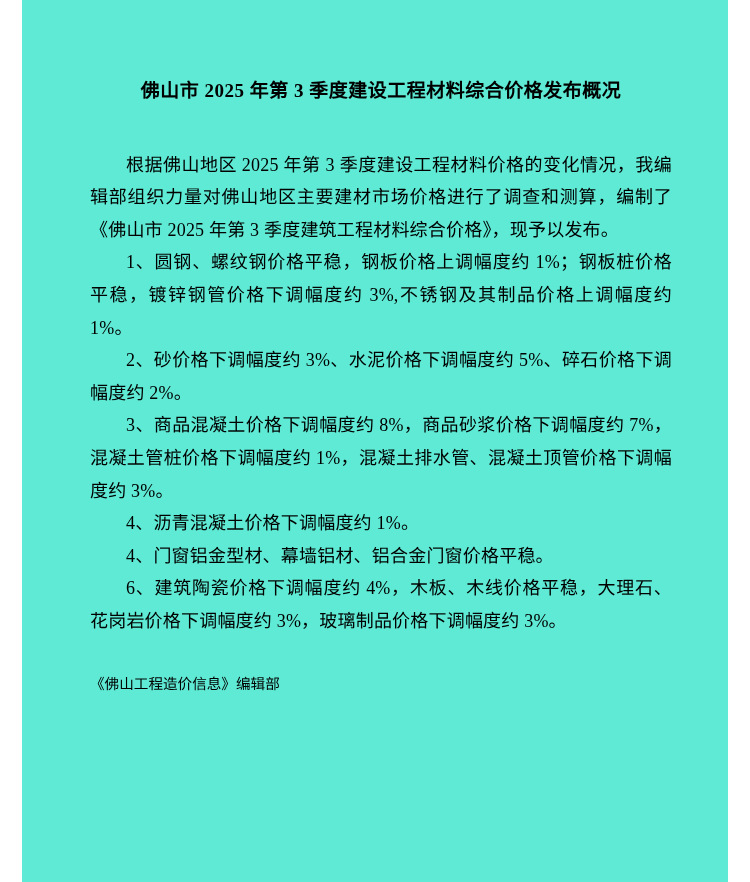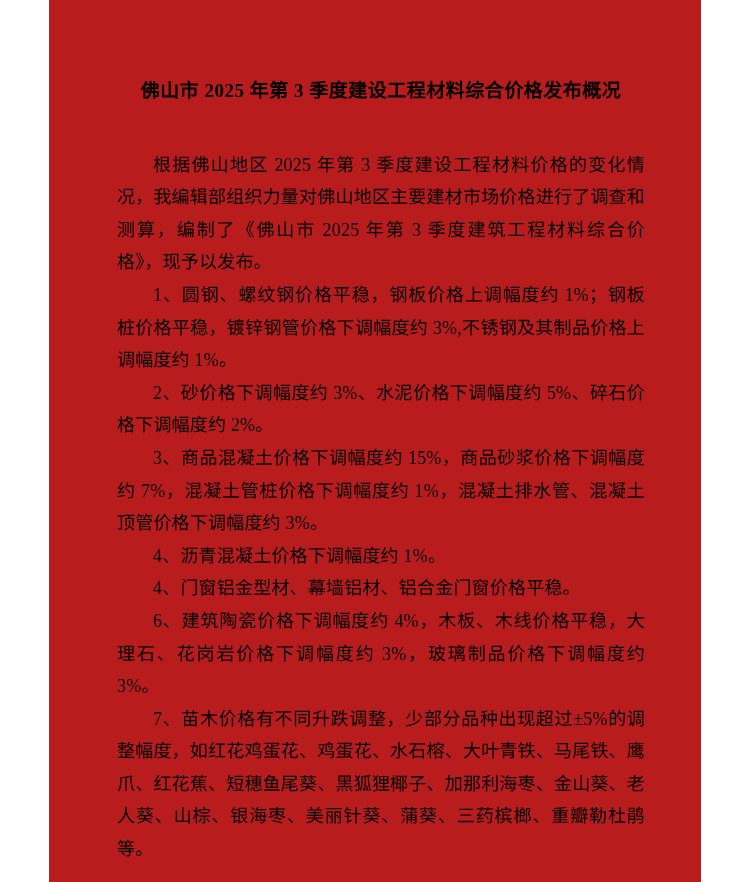--- a/index.html
+++ b/index.html
@@ -2,24 +2,24 @@
 <html lang="zh-CN"><head>
 <meta charset="utf-8">
 <style>
   html, body {
     margin: 0;
     padding: 0;
     background: #ffffff;
   }
   .page {
     position: relative;
-    width: 652px;
+    width: 706px;
     height: 882px;
     margin: 0 auto;
-    background: #b91c1c;
+    background: #5eead4;
     color: #000000;
     font-family: "Liberation Serif", "DejaVu Serif", serif;
     box-sizing: border-box;
     padding: 78px 56px 0 68px;
     overflow: hidden;
   }
   .doc-title {
     font-size: 19px;
     font-weight: bold;
     text-align: center;
@@ -52,24 +52,23 @@
 <body>
 
 <div class="page">
 
   <h1 class="doc-title">佛山市 2025 年第 3 季度建设工程材料综合价格发布概况</h1>
 
   <div class="doc-body">
     <p>根据佛山地区 2025 年第 3 季度建设工程材料价格的变化情况，我编辑部组织力量对佛山地区主要建材市场价格进行了调查和测算，编制了《佛山市 2025 年第 3 季度建筑工程材料综合价格》，现予以发布。</p>
     <p>1、圆钢、螺纹钢价格平稳，钢板价格上调幅度约 1%；钢板桩价格平稳，镀锌钢管价格下调幅度约 3%,不锈钢及其制品价格上调幅度约 1%。</p>
     <p>2、砂价格下调幅度约 3%、水泥价格下调幅度约 5%、碎石价格下调幅度约 2%。</p>
-    <p>3、商品混凝土价格下调幅度约 15%，商品砂浆价格下调幅度约 7%，混凝土管桩价格下调幅度约 1%，混凝土排水管、混凝土顶管价格下调幅度约 3%。</p>
+    <p>3、商品混凝土价格下调幅度约 8%，商品砂浆价格下调幅度约 7%，混凝土管桩价格下调幅度约 1%，混凝土排水管、混凝土顶管价格下调幅度约 3%。</p>
     <p>4、沥青混凝土价格下调幅度约 1%。</p>
     <p>4、门窗铝金型材、幕墙铝材、铝合金门窗价格平稳。</p>
     <p>6、建筑陶瓷价格下调幅度约 4%，木板、木线价格平稳，大理石、花岗岩价格下调幅度约 3%，玻璃制品价格下调幅度约 3%。</p>
-    <p>7、苗木价格有不同升跌调整，少部分品种出现超过±5%的调整幅度，如红花鸡蛋花、鸡蛋花、水石榕、大叶青铁、马尾铁、鹰爪、红花蕉、短穗鱼尾葵、黑狐狸椰子、加那利海枣、金山葵、老人葵、山棕、银海枣、美丽针葵、蒲葵、三药槟榔、重瓣勒杜鹃等。</p>
   </div>
 
   <div class="doc-footer">
     <p class="sig-line">《佛山工程造价信息》编辑部</p>
   </div>
 
 </div>
 
 </body></html>

